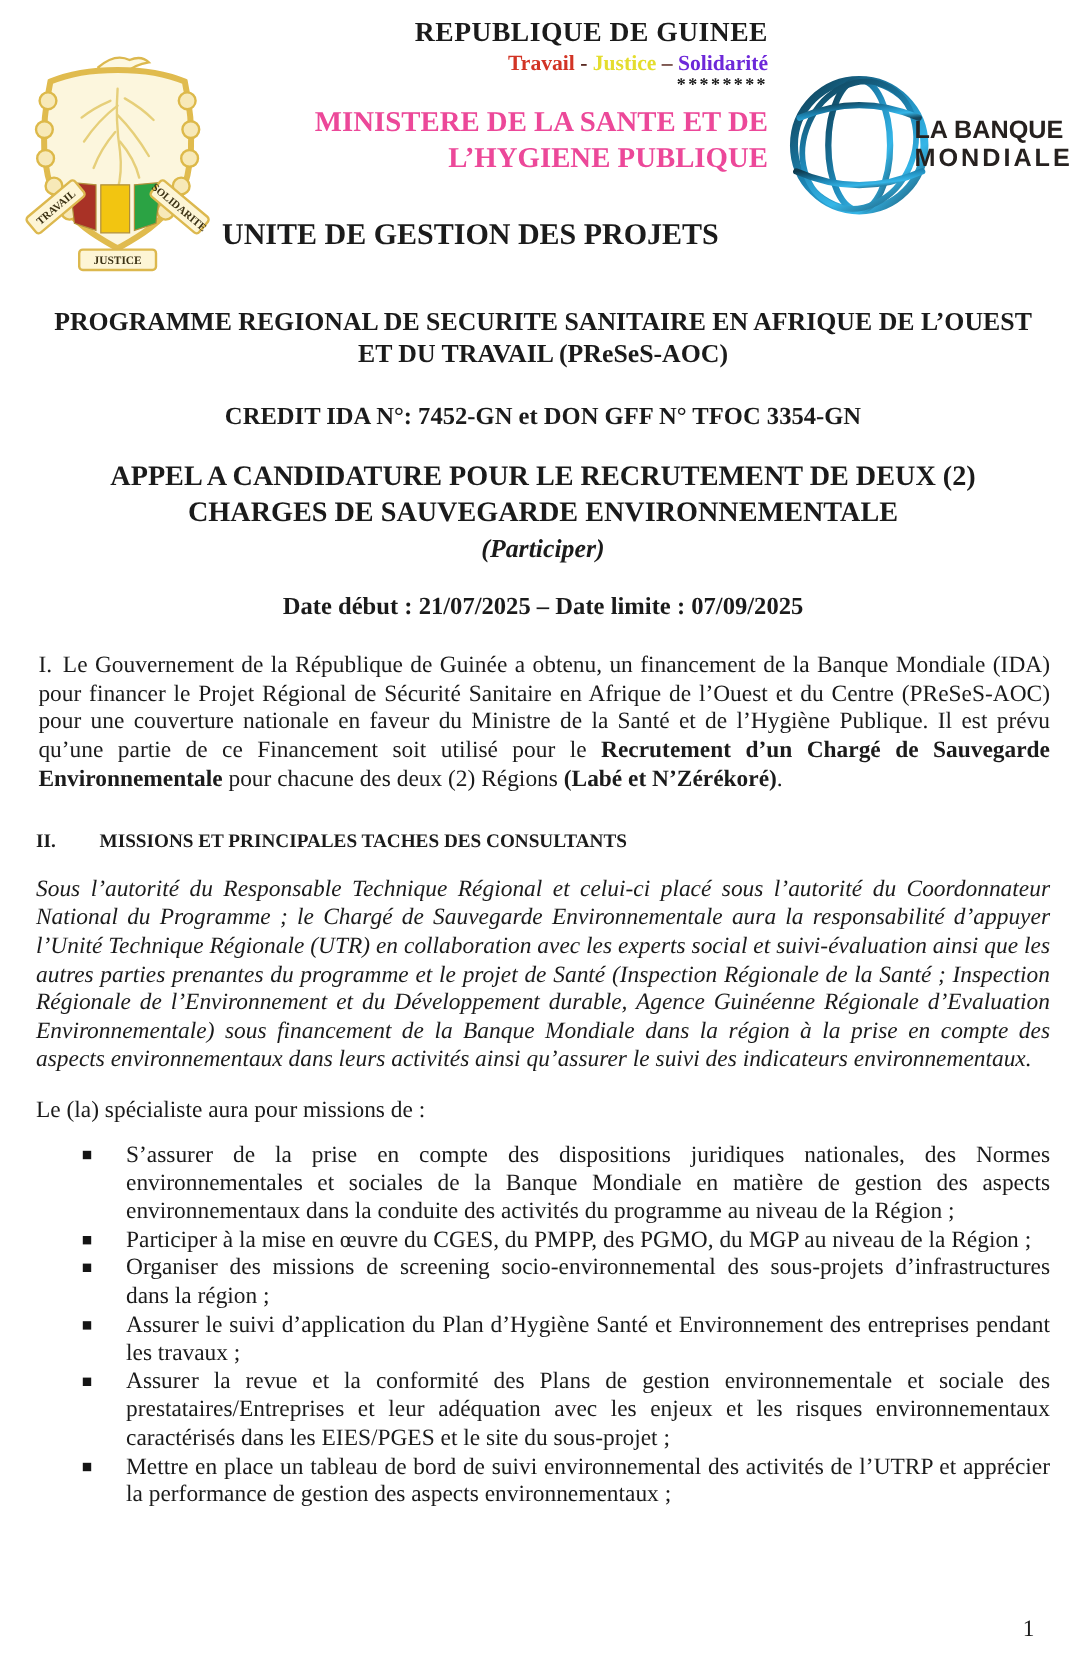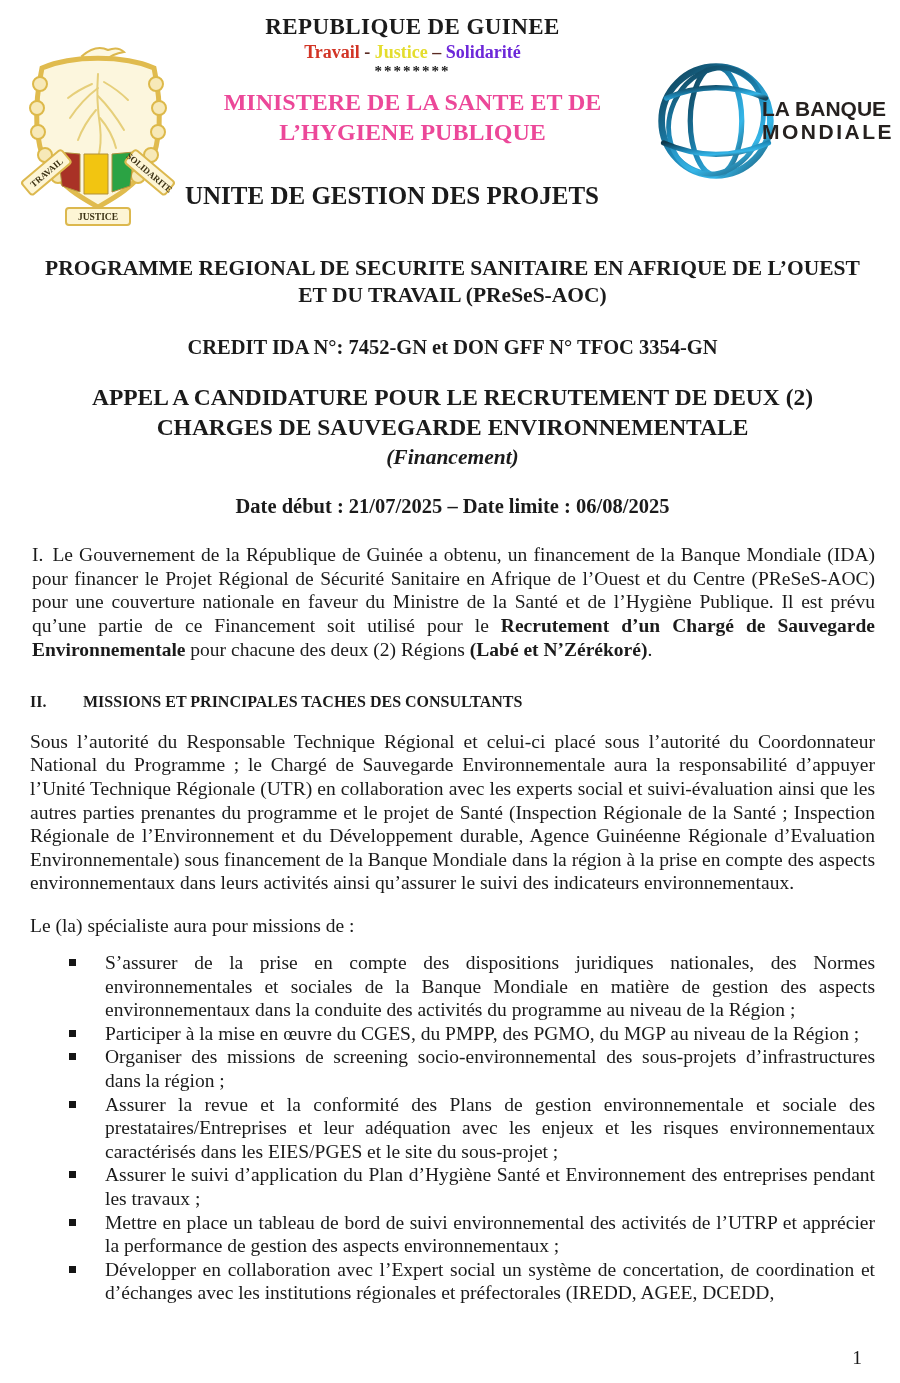--- a/index.html
+++ b/index.html
@@ -10,21 +10,21 @@
     font-family:"Liberation Serif","DejaVu Serif",serif;
     color:#1b1b1b;
     box-sizing:border-box;
     overflow:hidden;
   }
   .content { padding:0 25px 0 30px; }
 
   
   .header { position:relative; height:233px; }
   .coat { position:absolute; left:12px; top:40px; width:172px; height:192px; }
-  .header-center { position:absolute; left:185px; top:14px; width:455px; text-align:center; }
+  .header-center { position:absolute; left:185px; top:14px; width:455px; text-align:right; }
   .country { font-size:23px; font-weight:bold; letter-spacing:0.4px; }
   .motto { font-size:18px; font-weight:bold; margin-top:2px; }
   .motto-red { color:#d23425; }
   .motto-yellow { color:#e4dd2e; }
   .motto-green { color:#6d28d9; }
   .motto-sep { color:#5a2a22; }
   .stars { font-size:15px; font-weight:bold; letter-spacing:2px; margin-top:0px; }
   .ministry { margin-top:7px; font-size:24px; font-weight:bold; color:#ec4899; line-height:1.25; }
   .unit { position:absolute; left:185px; top:182px; width:455px; text-align:left;
           font-size:25px; font-weight:bold; }
@@ -39,21 +39,21 @@
   .t-credit { margin-top:27px; text-align:center; font-weight:bold; font-size:20.5px; }
   .t-appel { margin-top:23px; text-align:center; font-weight:bold; font-size:23.5px; line-height:1.28; }
   .t-redif { text-align:center; font-weight:bold; font-style:italic; font-size:21.5px; margin-top:3px; }
   .t-dates { text-align:center; font-weight:bold; font-size:20.5px; margin-top:25px; }
 
   
   .para1 { margin-top:25px; font-size:19.5px; line-height:1.22; text-align:justify; padding-left:2px; }
   .para1 .num { margin-right:9px; }
   .sec2-head { margin-top:31px; font-size:16px; font-weight:bold; display:flex; }
   .sec2-head .num { width:53px; flex:none; }
-  .intro { margin-top:19px; font-size:19.5px; line-height:1.21; text-align:justify; }
+  .intro { margin-top:19px; font-size:19.5px; line-height:1.21; text-align:justify;font-style:italic; }
   .lead { font-size:19.5px; line-height:1.21; }
   .missions { margin:13px 0 0 0; padding:0; list-style:none; }
   .missions li { position:relative; margin-left:38px; padding-left:37px;
                  font-size:19.5px; line-height:1.21; text-align:justify; }
   .missions .sq { position:absolute; left:1px; top:8px; width:7px; height:7px; background:#151515; }
   .page-num { position:absolute; right:38px; bottom:14px; font-size:19.5px; }
 </style>
 </head>
 <body>
 
@@ -151,39 +151,38 @@
       <div>ET DU TRAVAIL (PReSeS-AOC)</div>
     </div>
 
     <div class="t-credit">CREDIT IDA N°: 7452-GN et DON GFF N° TFOC 3354-GN</div>
 
     <div class="t-appel">
       <div>APPEL A CANDIDATURE POUR LE RECRUTEMENT DE DEUX (2)</div>
       <div>CHARGES DE SAUVEGARDE ENVIRONNEMENTALE</div>
     </div>
 
-    <div class="t-redif">(Financement)</div>
+    <div class="t-redif">(Participer)</div>
 
-    <div class="t-dates">Date début : 21/07/2025 – Date limite : 06/08/2025</div>
+    <div class="t-dates">Date début : 21/07/2025 – Date limite : 07/09/2025</div>
 
     <p class="para1"><span class="num">I.</span><span>Le Gouvernement de la République de Guinée a obtenu, un financement de la Banque Mondiale (IDA) pour financer le Projet Régional de Sécurité Sanitaire en Afrique de l’Ouest et du Centre (PReSeS-AOC) pour une couverture nationale en faveur du Ministre de la Santé et de l’Hygiène Publique.  Il est prévu qu’une partie de ce Financement soit utilisé pour le </span><b>Recrutement d’un Chargé de Sauvegarde Environnementale</b><span> pour chacune des deux (2) Régions </span><b>(Labé et N’Zérékoré)</b><span>.</span></p>
 
     <div class="sec2-head">
       <span class="num">II.</span>
       <span>MISSIONS ET PRINCIPALES TACHES DES CONSULTANTS</span>
     </div>
 
     <p class="intro">Sous l’autorité du Responsable Technique Régional et celui-ci placé sous l’autorité du Coordonnateur National du Programme ; le Chargé de Sauvegarde Environnementale aura la responsabilité d’appuyer l’Unité Technique Régionale (UTR) en collaboration avec les experts social et suivi-évaluation ainsi que les autres parties prenantes du programme et le projet de Santé (Inspection Régionale de la Santé ; Inspection Régionale de l’Environnement et du Développement durable, Agence Guinéenne Régionale d’Evaluation Environnementale) sous financement de la Banque Mondiale dans la région à la prise en compte des aspects environnementaux dans leurs activités ainsi qu’assurer le suivi des indicateurs environnementaux.</p>
     <div class="lead">Le (la) spécialiste aura pour missions de :</div>
 
     <ul class="missions">
       <li><span class="sq"></span><span>S’assurer de la prise en compte des dispositions juridiques nationales, des Normes environnementales et sociales de la  Banque Mondiale  en matière de gestion des aspects environnementaux dans la conduite des activités du programme au niveau de la Région ;</span></li>
       <li><span class="sq"></span><span>Participer  à la mise en œuvre du CGES, du PMPP, des PGMO, du MGP  au niveau de la Région ;</span></li>
       <li><span class="sq"></span><span>Organiser des missions de screening socio-environnemental des sous-projets d’infrastructures dans la  région ;</span></li>
+      <li><span class="sq"></span><span>Assurer le suivi d’application du Plan d’Hygiène Santé et Environnement des entreprises pendant les travaux ;</span></li>
       <li><span class="sq"></span><span>Assurer la revue et la conformité des Plans de gestion environnementale et sociale des prestataires/Entreprises et leur adéquation avec les enjeux et les risques environnementaux caractérisés  dans les EIES/PGES et le site du sous-projet ;</span></li>
-      <li><span class="sq"></span><span>Assurer le suivi d’application du Plan d’Hygiène Santé et Environnement des entreprises pendant les travaux ;</span></li>
       <li><span class="sq"></span><span>Mettre en place un tableau de bord de suivi environnemental des activités de l’UTRP  et apprécier la performance de gestion des aspects environnementaux ;</span></li>
-      <li><span class="sq"></span><span>Développer en collaboration avec l’Expert social un système de concertation, de coordination et d’échanges avec les institutions régionales et  préfectorales  (IREDD,  AGEE,  DCEDD,</span></li>
     </ul>
   </div>
 
   <div class="page-num">1</div>
 </div>
 
 </body></html>

